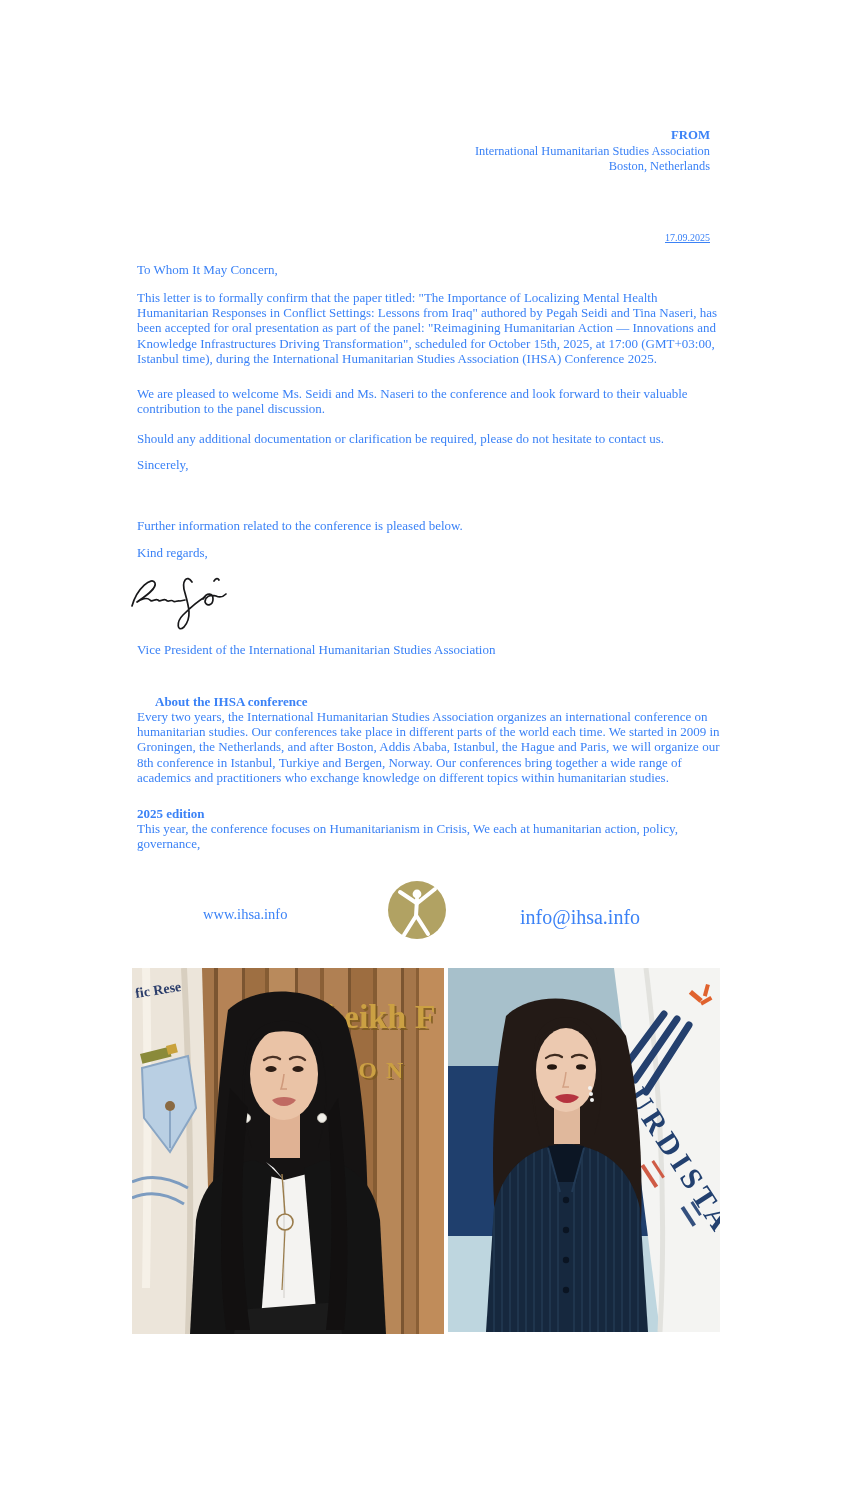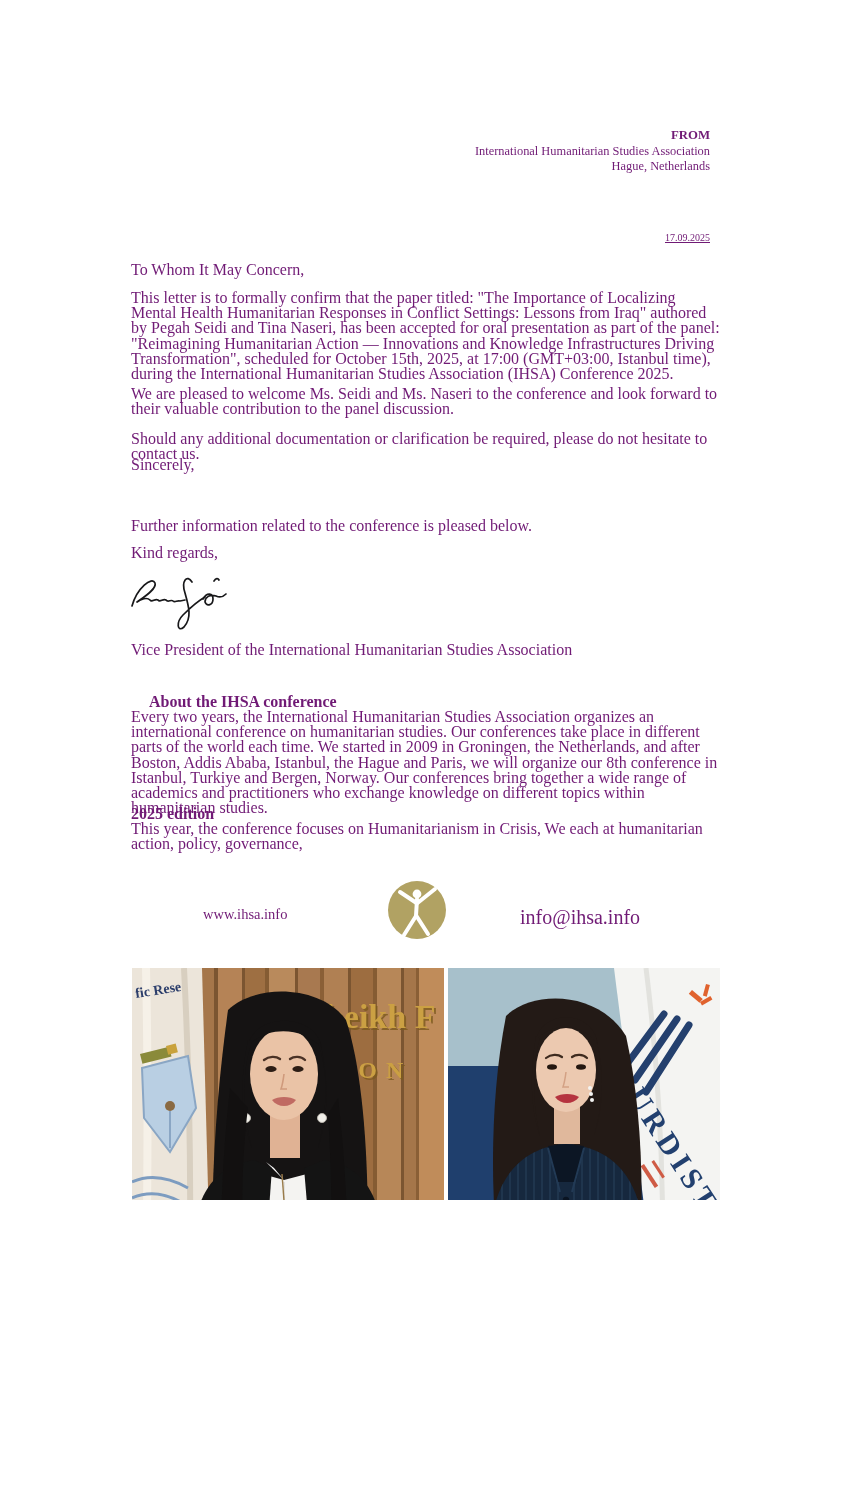--- a/index.html
+++ b/index.html
@@ -1,24 +1,24 @@
 <!DOCTYPE html>
 <html><head>
 <meta charset="utf-8">
 <style>
   html,body { margin:0; padding:0; background:#ffffff; }
   .page {
-    position:relative; width:850px; height:1200px; background:#ffffff;
-    font-family:"Liberation Serif", serif; color:#701a75; overflow:hidden;
+    position:relative; width:850px; height:1510px; background:#ffffff;
+    font-family:"Liberation Serif", serif; color:#3b82f6; overflow:hidden;
   }
   .abs { position:absolute; }
   .from-block { top:128px; right:140px; text-align:right; font-size:12.4px; line-height:15.5px; }
   .from-label { font-weight:bold; font-size:12.8px; }
   .date-line { top:232px; right:140px; font-size:10px;text-decoration:underline; }
-  .bodytxt { left:131px; width:592px; font-size:16px; line-height:15.2px; }
+  .bodytxt { left:137px; width:592px; font-size:13px; line-height:15.2px; }
   .b-salutation { top:262px; }
   .b-para1 { top:290px; }
   .b-para2 { top:386px; }
   .b-para3 { top:431px; }
   .b-sincerely { top:457px; }
   .b-further { top:518px; }
   .b-kind { top:545px; }
   .sig-wrap { left:126px; top:566px; width:120px; height:76px; }
   .b-nameblock { top:642px; }
   .b-abouthead { top:694px; font-weight:bold;margin-left:18px; }
@@ -34,21 +34,21 @@
   svg text { font-family:"Liberation Serif", serif; }
 </style>
 </head>
 <body>
 
 <div class="page">
 
   <div class="abs from-block">
     <div class="from-label">FROM</div>
     <div>International Humanitarian Studies Association</div>
-    <div>Hague, Netherlands</div>
+    <div>Boston, Netherlands</div>
   </div>
 
   <div class="abs date-line">17.09.2025</div>
 
   <div class="abs bodytxt b-salutation">To Whom It May Concern,</div>
   <div class="abs bodytxt b-para1">This letter is to formally confirm that the paper titled:  "The Importance of Localizing Mental Health Humanitarian Responses in Conflict Settings: Lessons from Iraq"  authored by Pegah Seidi and Tina Naseri,  has been accepted for oral presentation as part of the panel:  "Reimagining Humanitarian Action — Innovations and Knowledge Infrastructures Driving Transformation",  scheduled for October 15th, 2025, at 17:00 (GMT+03:00, Istanbul time), during the International Humanitarian Studies Association (IHSA) Conference 2025.</div>
   <div class="abs bodytxt b-para3">Should any additional documentation or clarification be required, please do not hesitate to contact us.</div>
   <div class="abs bodytxt b-para2">We are pleased to welcome Ms. Seidi and Ms. Naseri to the conference and look forward to their valuable contribution to the panel discussion.</div>
   <div class="abs bodytxt b-sincerely">Sincerely,</div>
   <div class="abs bodytxt b-further">Further information related to the conference is pleased below.</div>

